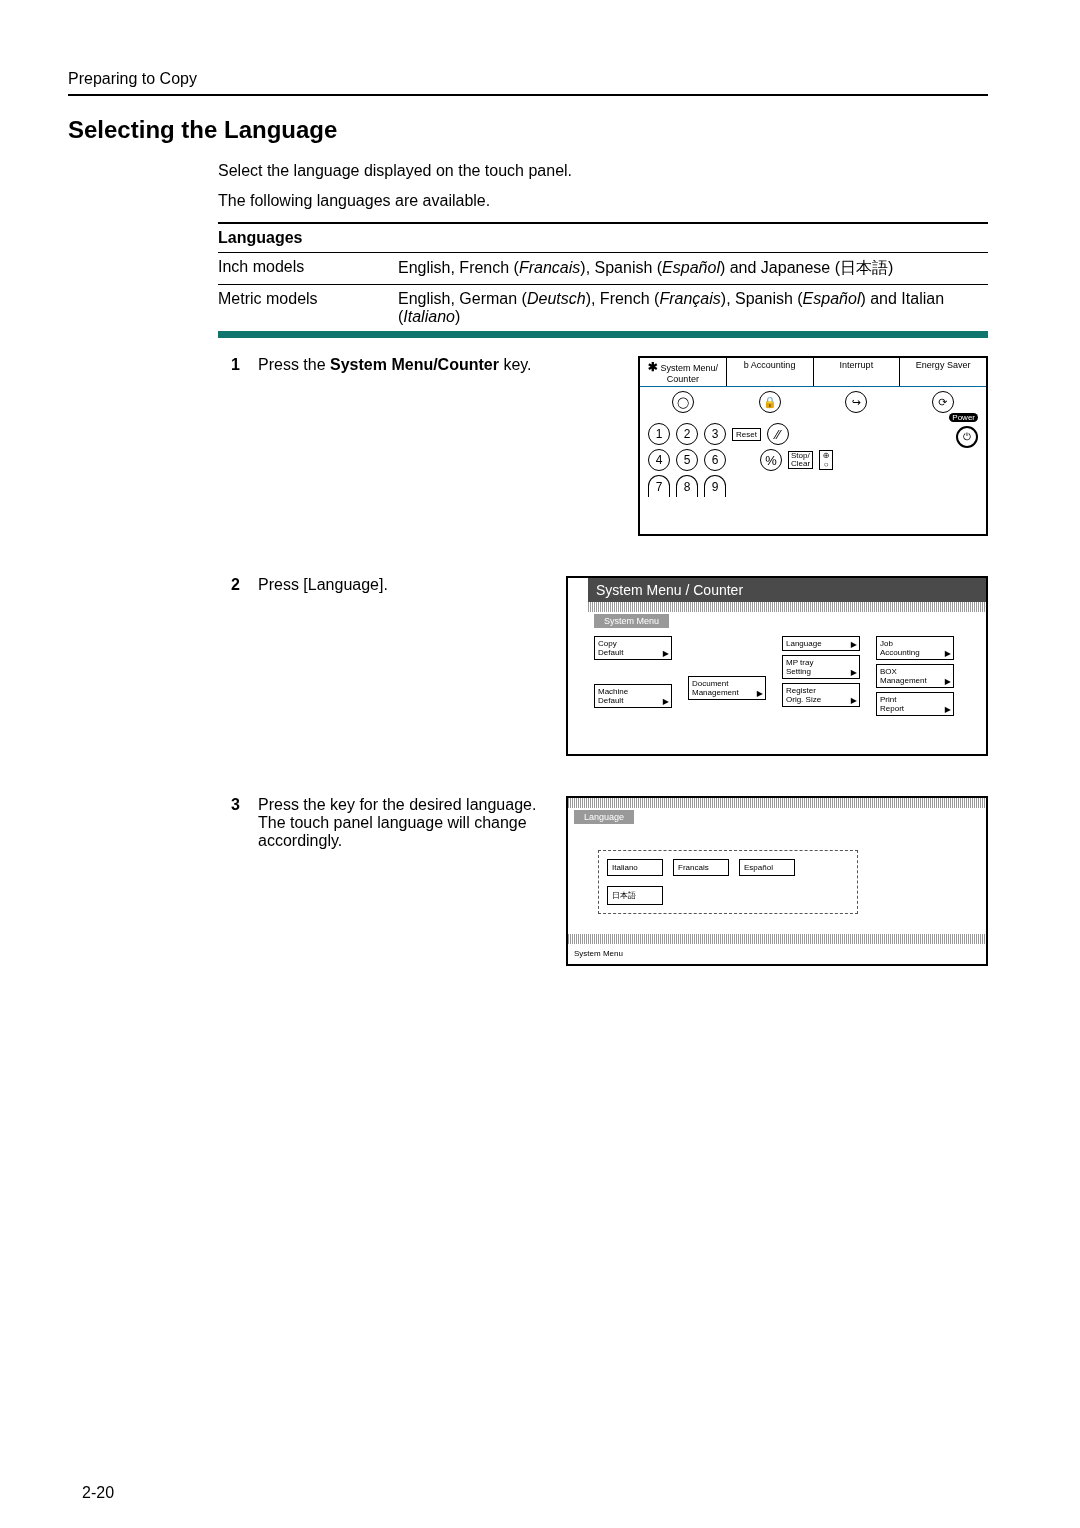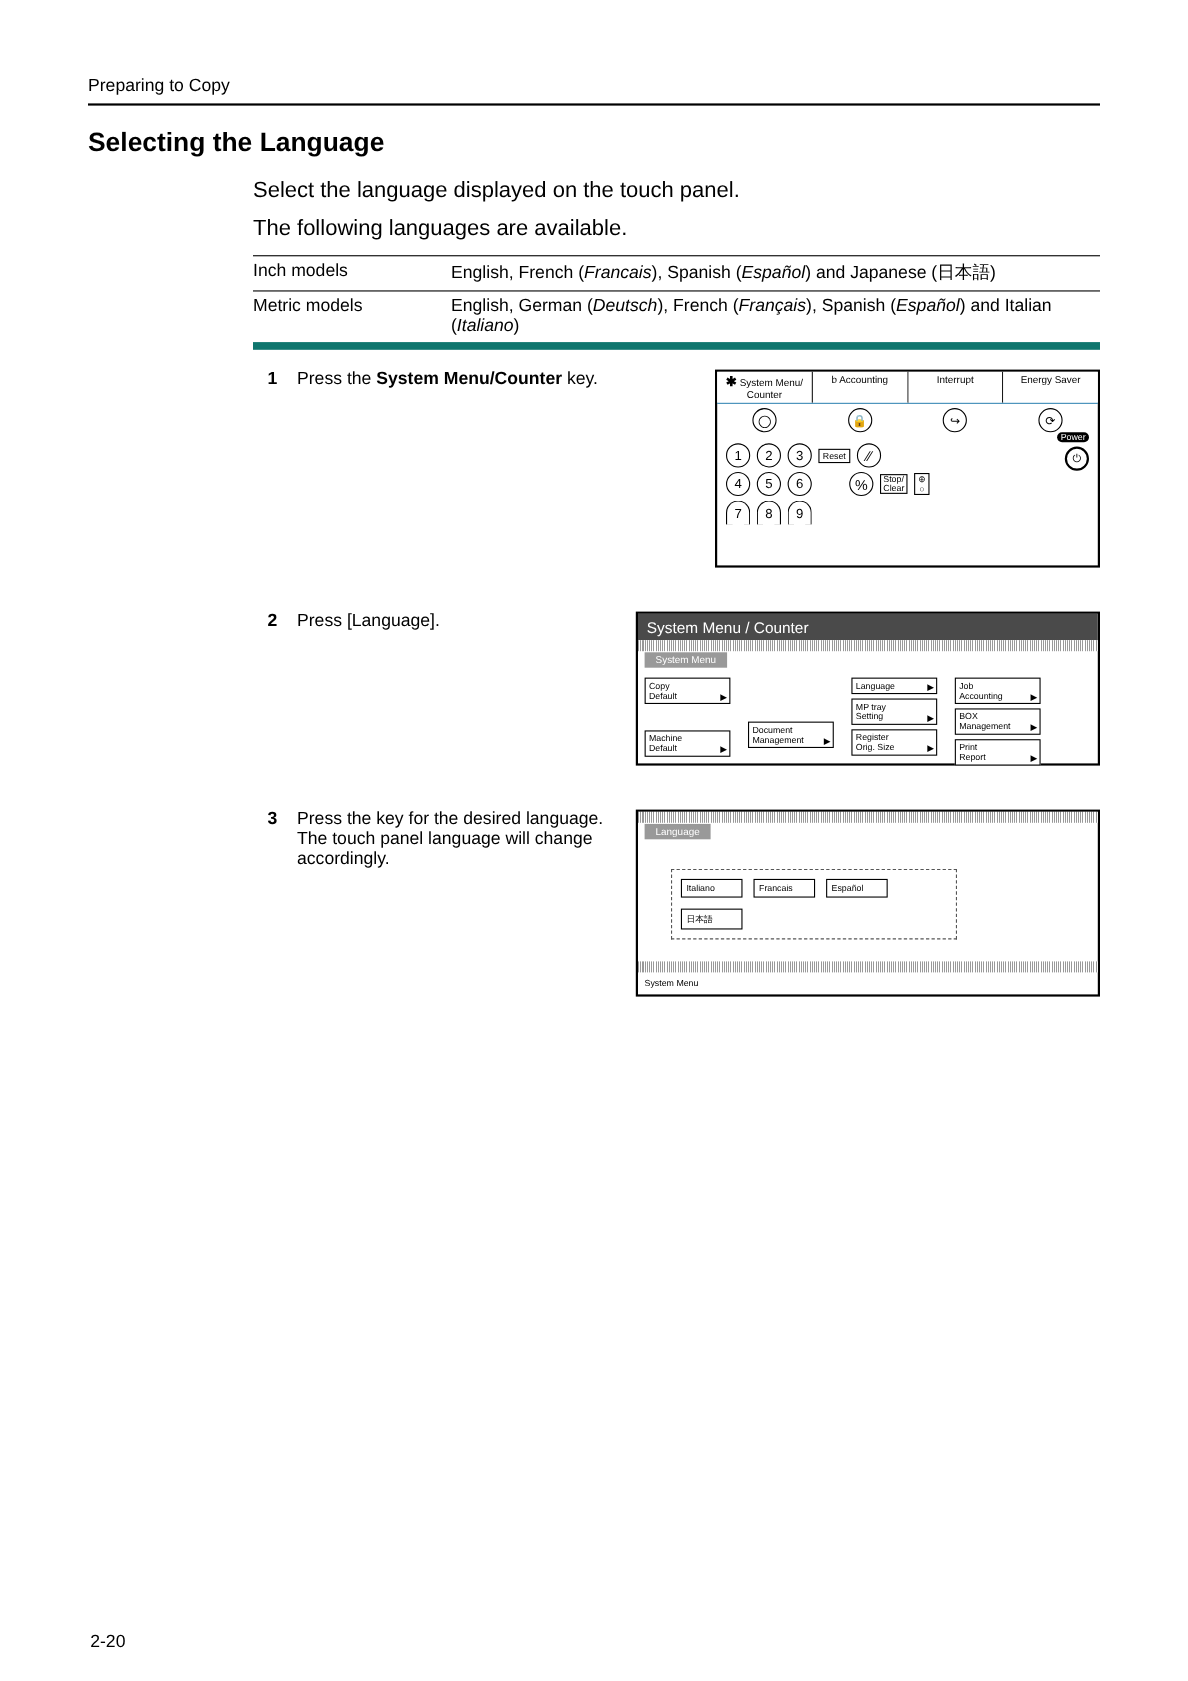--- a/index.html
+++ b/index.html
@@ -1,22 +1,22 @@
 <!DOCTYPE html>
 <html><head>
 <meta charset="utf-8">
 <style>
 * { margin: 0; padding: 0; box-sizing: border-box; }
 body { width: 1080px; height: 1528px; background: #fff; font-family: Arial, Helvetica, sans-serif; color: #000; font-size: 16px; position: relative; }
-.page { position: absolute; left: 80px; top: 70px; width: 920px; }
+.page { position: absolute; left: 68px; top: 70px; width: 920px; }
 .crumb { font-size: 16px; margin-bottom: 6px; }
 .hr-thick { border: none; border-top: 2px solid #000; margin-bottom: 20px; }
 .big-title { font-size: 24px; font-weight: bold; margin-bottom: 18px; }
 .indent { margin-left: 150px; }
-.p { font-size: 20px; margin-bottom: 12px; }
+.p { font-size: 16px; margin-bottom: 12px; }
 .lang-table { width: 770px; margin-left: 150px; border-collapse: collapse; margin-top: 8px; margin-bottom: 18px; }
 .lang-table td { padding: 5px 0; vertical-align: top; font-size: 16px; }
 .lang-table .hdr td { font-weight: bold; }
 .lang-table .row-line td { border-top: 1px solid #000; }
 .lang-table .row-line-thick td { border-top: 2px solid #000; }
 .lang-table .row-line-bot td { border-bottom: 7px solid #0f766e; }
 .c1 { width: 180px; }
 .step-row { display: flex; align-items: flex-start; margin-bottom: 40px; }
 .step-num { width: 60px; text-align: right; font-weight: bold; font-size: 16px; padding-right: 18px; margin-left: 130px; }
 .step-body { flex: 1; display: flex; }
@@ -32,21 +32,21 @@
 .circ-icon { width: 22px; height: 22px; border: 1.5px solid #000; border-radius: 50%; display: inline-flex; align-items: center; justify-content: center; font-size: 11px; }
 .num-grid-row { display: flex; gap: 6px; align-items: center; padding: 2px 8px; }
 .num-btn { width: 22px; height: 22px; border: 1.5px solid #000; border-radius: 50%; display: inline-flex; align-items: center; justify-content: center; font-size: 12px; }
 .reset-btn { border: 1px solid #000; font-size: 8px; padding: 1px 3px; }
 .slash-circ { width: 22px; height: 22px; border: 1.5px solid #000; border-radius: 50%; display: inline-flex; align-items: center; justify-content: center; font-size: 13px; }
 .power-blk { width: 30px; display: flex; flex-direction: column; align-items: flex-end; position: absolute; right: 8px; top: 55px; gap: 4px; }
 .power-label { background: #000; color: #fff; font-size: 8px; border-radius: 6px; padding: 0 3px; }
 .power-btn { width: 22px; height: 22px; border: 2px double #000; border-radius: 50%; display: flex; align-items: center; justify-content: center; font-size: 10px; }
 .little-stop { border: 1px solid #000; font-size: 8px; padding: 0 2px; line-height: 8px; }
 .small-ind { width: 14px; height: 20px; border: 1px solid #000; font-size: 8px; text-align: center; }
-.panel-2 { width: 422px; height: 140px; }
+.panel-2 { width: 422px; height: 180px; padding-left: 20px; }
 .p2-title { background: #4a4a4a; color: #fff; font-size: 14px; padding: 4px 8px; }
 .p2-stripe { height: 10px; background: repeating-linear-gradient(90deg,#999 0,#999 1px,#fff 1px,#fff 2px); }
 .p2-tab { background: #999; display: inline-block; font-size: 9px; color: #fff; padding: 2px 10px; margin-left: 6px; margin-top: -2px; position: relative; top: -2px; }
 .p2-body { padding: 6px; display: flex; gap: 16px; }
 .p2-col { display: flex; flex-direction: column; gap: 4px; }
 .p2-btn { width: 78px; border: 1px solid #000; font-size: 8px; padding: 2px 3px; line-height: 9px; position: relative; background: #fff; }
 .p2-btn .arrow { position: absolute; right: 2px; bottom: 1px; font-size: 8px; }
 .panel-3 { width: 422px; height: 170px; position: relative; }
 .p3-stripe { height: 10px; background: repeating-linear-gradient(90deg,#999 0,#999 1px,#fff 1px,#fff 2px); }
 .p3-tab { background: #999; display: inline-block; font-size: 9px; color: #fff; padding: 2px 10px; margin-left: 6px; margin-top: -2px; position: relative; top: -2px; }
@@ -61,20 +61,24 @@
 
 <div class="page">
   <div class="crumb">Preparing to Copy</div>
   <hr class="hr-thick">
   <div class="big-title">Selecting the Language</div>
   <div class="indent p">Select the language displayed on the touch panel.</div>
   <div class="indent p">The following languages are available.</div>
 
   <table class="lang-table">
     <tbody>
+        <tr class="hdr row-line-thick">
+          <td class="c1">Languages</td>
+          <td></td>
+        </tr>
     <tr class="row-line">
       <td class="c1">Inch models</td>
       <td>
         <span>English, French (</span><i>Francais</i><span>), Spanish (</span><i>Español</i><span>) and Japanese (</span><span>日本語</span><span>)</span>
       </td>
     </tr>
     <tr class="row-line row-line-bot">
       <td class="c1">Metric models</td>
       <td>
         <span>English, German (</span><i>Deutsch</i><span>), French (</span><i>Français</i><span>), Spanish (</span><i>Español</i><span>) and Italian (</span><i>Italiano</i><span>)</span>

